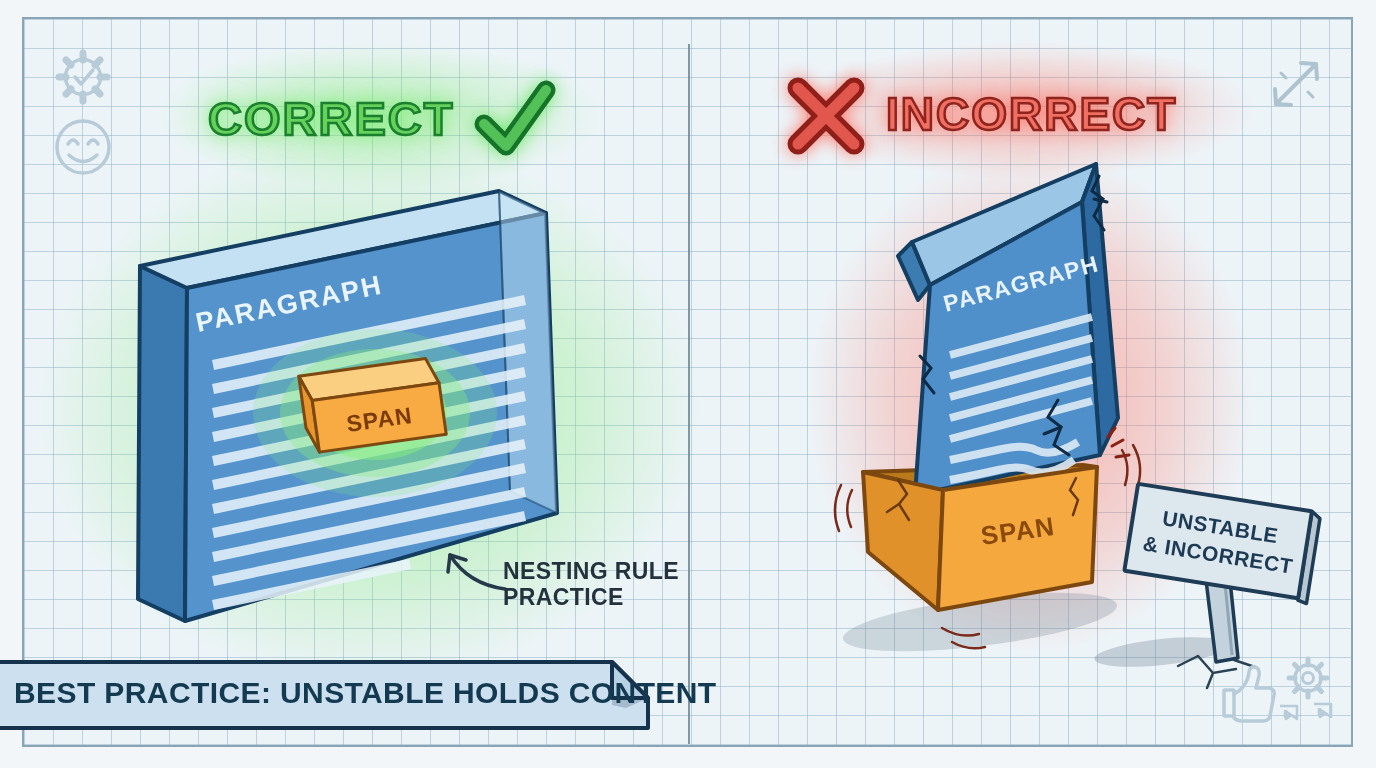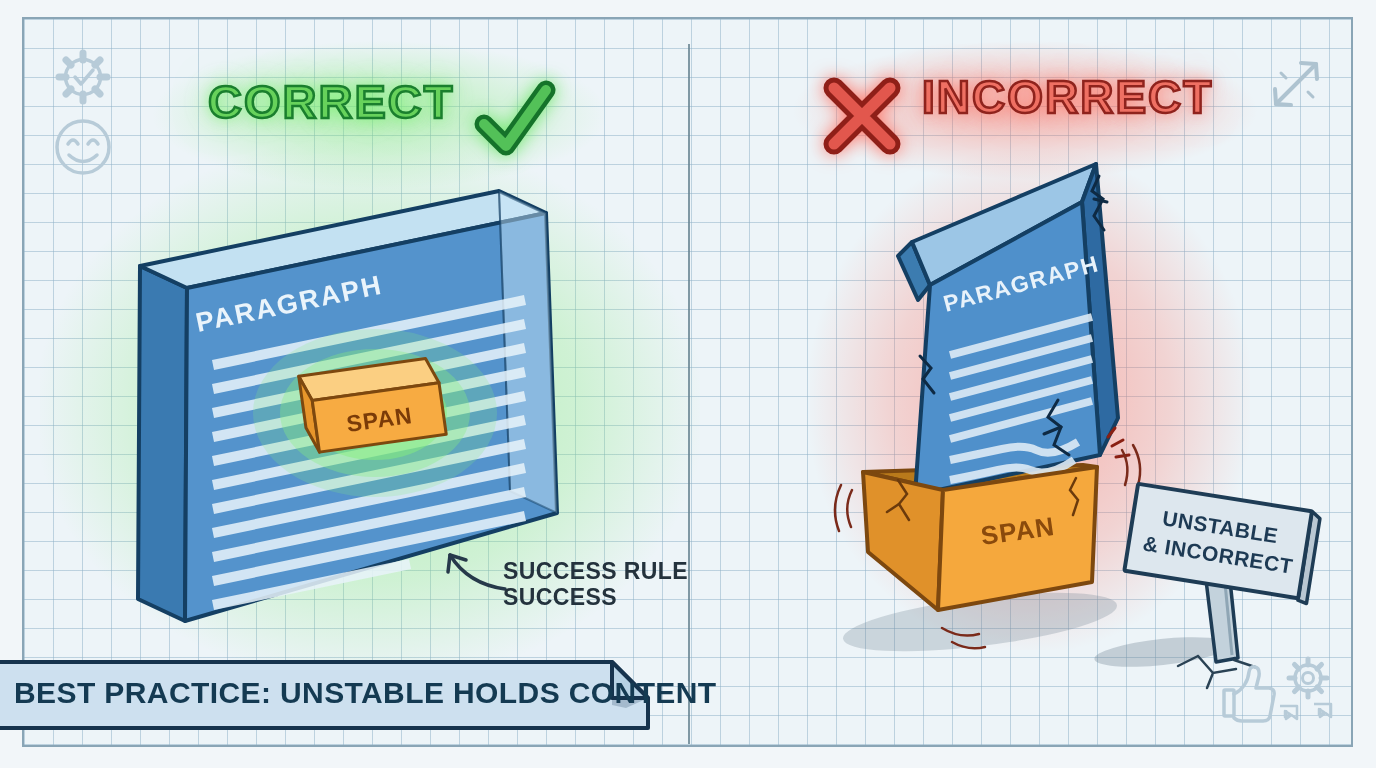--- a/index.html
+++ b/index.html
@@ -16,27 +16,27 @@
   .tint{position:absolute;pointer-events:none;}
   .tint.green-main{left:40px;top:140px;width:660px;height:540px;
     background:radial-gradient(ellipse at center, rgba(128,234,118,.55) 0%, rgba(128,234,118,.28) 45%, rgba(128,234,118,0) 72%);}
   .tint.green-head{left:150px;top:40px;width:460px;height:150px;
     background:radial-gradient(ellipse at center, rgba(128,234,118,.5) 0%, rgba(128,234,118,0) 70%);}
   .tint.red-main{left:810px;top:150px;width:440px;height:500px;
     background:radial-gradient(ellipse at center, rgba(255,108,92,.5) 0%, rgba(255,108,92,.24) 45%, rgba(255,108,92,0) 72%);}
   .tint.red-head{left:790px;top:40px;width:470px;height:140px;
     background:radial-gradient(ellipse at center, rgba(255,108,92,.45) 0%, rgba(255,108,92,0) 70%);}
 
-  .heading{position:absolute;display:flex;gap:16px;}
+  .heading{position:absolute;display:flex;align-items:center;gap:16px;}
   .heading .word{font-weight:800;letter-spacing:2px;}
   .heading.correct{left:208px;top:74px;}
   .heading.correct .word{
     font-size:47px;color:#67d25b;-webkit-text-stroke:2.5px #1a7f2e;
     text-shadow:0 0 14px rgba(120,240,110,.9),0 0 34px rgba(120,240,110,.6);}
-  .heading.incorrect{left:818px;top:70px;}
+  .heading.incorrect{left:782px;top:70px;}
   .heading.incorrect .word{
     font-size:46px;color:#ef7063;-webkit-text-stroke:2.5px #8f231d;
     text-shadow:0 0 14px rgba(255,120,105,.85),0 0 34px rgba(255,120,105,.55);}
   .mark-glow-green{filter:drop-shadow(0 0 9px rgba(100,230,95,.9));}
   .mark-glow-red{filter:drop-shadow(0 0 9px rgba(255,110,95,.9));}
 
   .fig{position:absolute;}
   .annotation{position:absolute;left:503px;top:558px;font-size:23px;font-weight:800;
     color:#24323d;line-height:1.15;letter-spacing:.4px;}
   .banner-text{position:absolute;left:14px;top:676px;width:616px;text-align:center;
@@ -114,22 +114,22 @@
       <text x="309" y="248" text-anchor="middle" font-size="23" font-weight="bold" fill="#7a3b08" letter-spacing="1" stroke="none">SPAN</text>
     </g>
 
     <g fill="none" stroke="#26394a" stroke-width="3.5" stroke-linecap="round">
       <path d="M 435 409 Q 398 404 380 375"></path>
       <path d="M 380 375 L 378 392 M 380 375 L 396 380"></path>
     </g>
   </svg>
 
   <div class="annotation">
-    <div>SUCCESS RULE</div>
-    <div>SUCCESS</div>
+    <div>NESTING RULE</div>
+    <div>PRACTICE</div>
   </div>
 
   <svg class="fig" style="left:800px;top:150px;" width="576" height="560" viewBox="0 0 576 560">
 
     <ellipse cx="180" cy="472" rx="138" ry="24" fill="rgba(100,118,135,.25)" transform="rotate(-7 180 472)"></ellipse>
     <ellipse cx="362" cy="502" rx="68" ry="13" fill="rgba(100,118,135,.3)" transform="rotate(-6 362 502)"></ellipse>
 
     <polygon points="63,322 283,315 297,317 143,340" fill="#b97a1b" stroke="#7d480f" stroke-width="4" stroke-linejoin="round"></polygon>
 
     <g>

